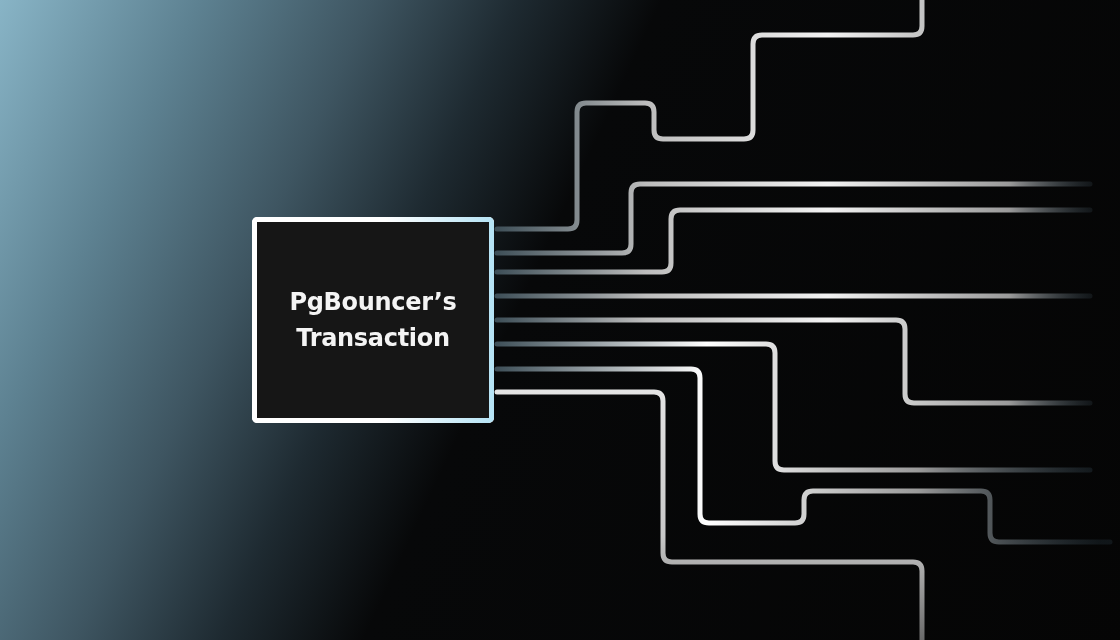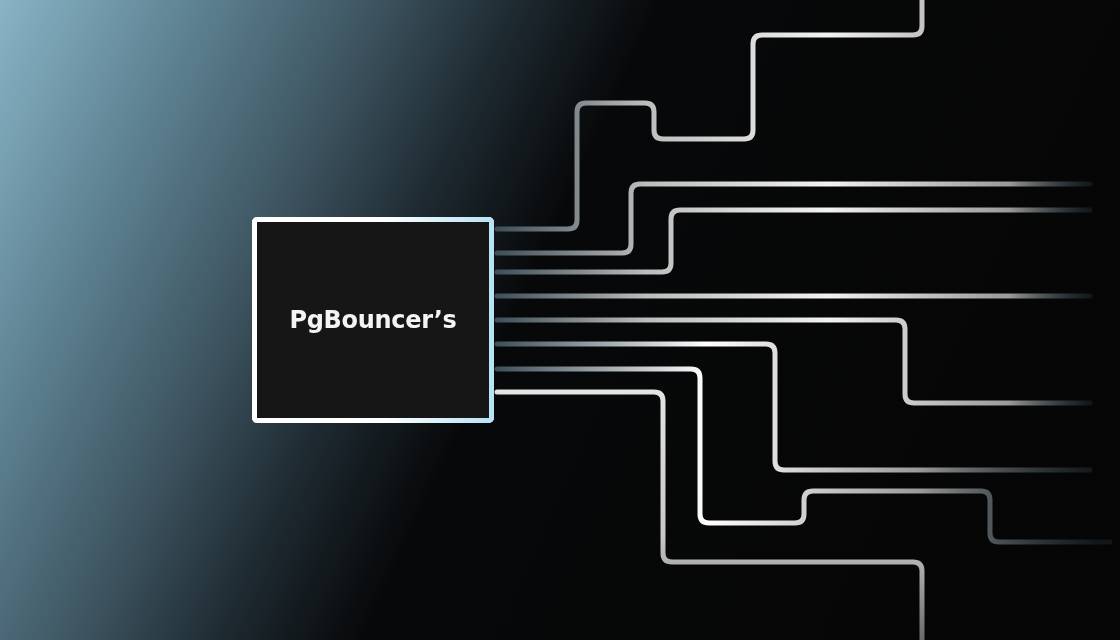--- a/index.html
+++ b/index.html
@@ -84,15 +84,16 @@
     <path d="M497 344 H766 Q775 344 775 353 V461 Q775 470 784 470 H1090" stroke="url(#gOutB)" stroke-width="5"></path>
 
     <path d="M497 369 H691 Q700 369 700 378 V514 Q700 523 709 523 H795 Q804 523 804 514 V500 Q804 491 813 491 H981 Q990 491 990 500 V533 Q990 542 999 542 H1110" stroke="url(#gOutB)" stroke-width="5"></path>
 
     <path d="M497 392 H654 Q663 392 663 401 V553 Q663 562 672 562 H913 Q922 562 922 571 V640" stroke="url(#gBot)" stroke-width="5"></path>
   </svg>
 
   <div class="chip">
     <div class="chip-title">
       <span>PgBouncer’s</span>
+      <span>Transaction</span>
     </div>
   </div>
 </div>
 
 </body></html>

